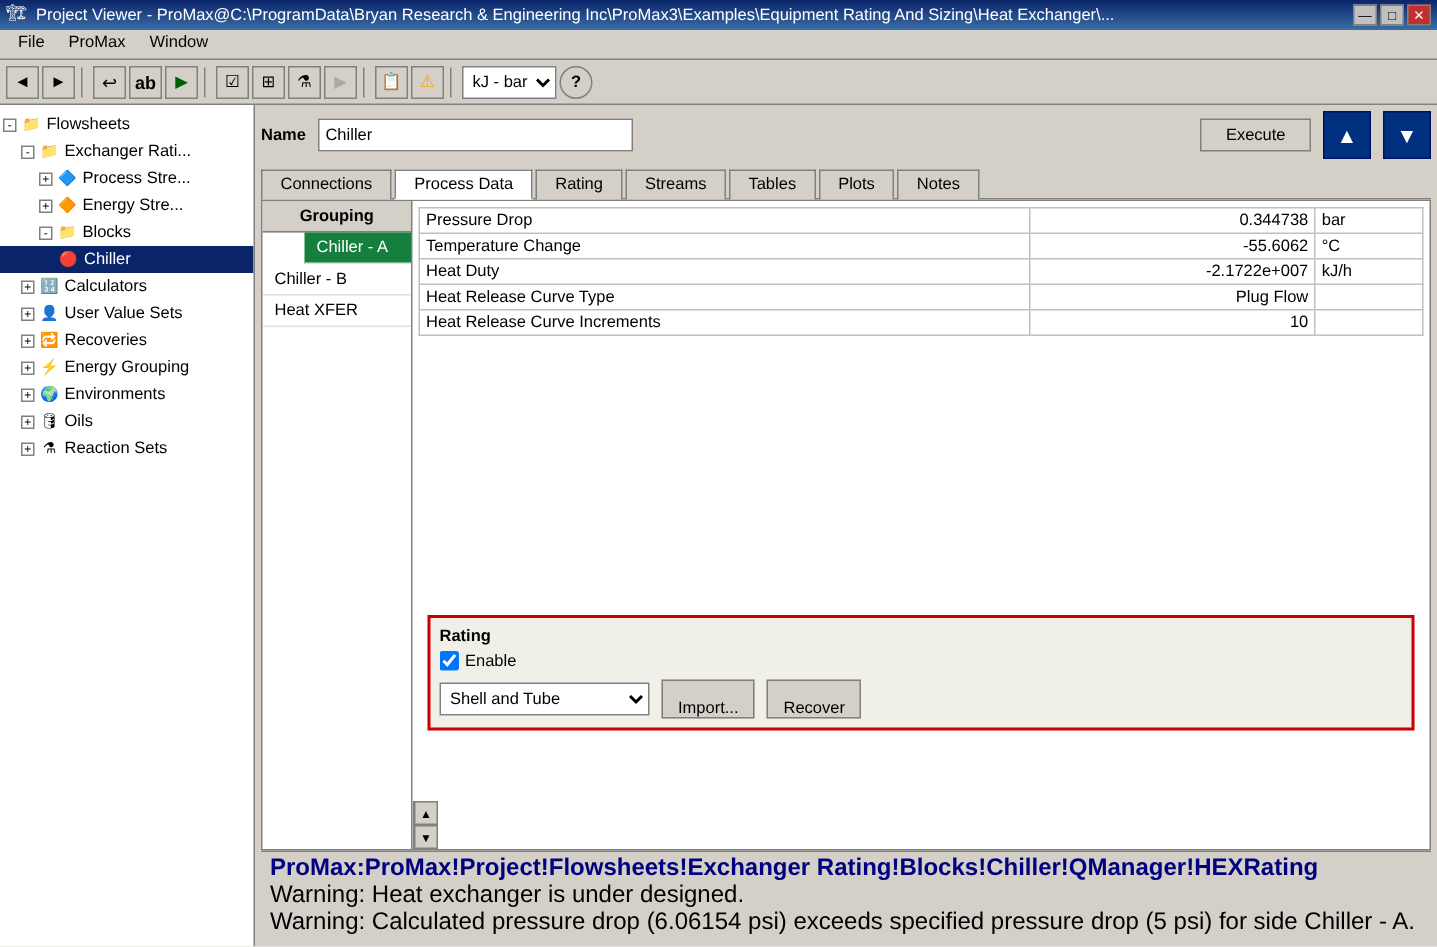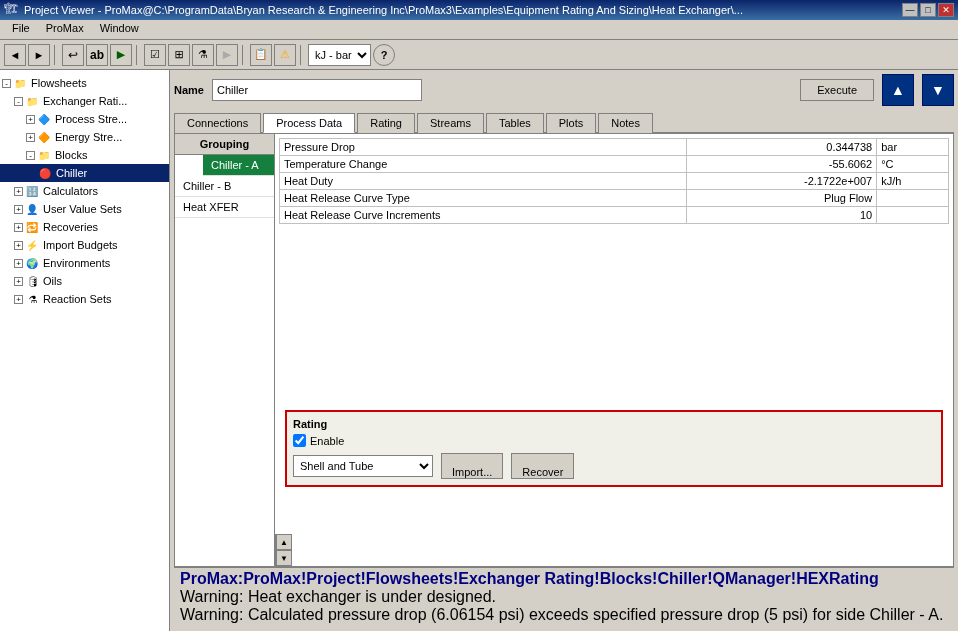--- a/index.html
+++ b/index.html
@@ -192,21 +192,21 @@
     <div class="tree-item">
       <span class="tree-indent"></span>
       <span class="tree-expand">+</span>
       <span class="tree-icon">🔁</span>
       <span>Recoveries</span>
     </div>
     <div class="tree-item">
       <span class="tree-indent"></span>
       <span class="tree-expand">+</span>
       <span class="tree-icon">⚡</span>
-      <span>Import Budgets</span>
+      <span>Energy Grouping</span>
     </div>
     <div class="tree-item">
       <span class="tree-indent"></span>
       <span class="tree-expand">+</span>
       <span class="tree-icon">🌍</span>
       <span>Environments</span>
     </div>
     <div class="tree-item">
       <span class="tree-indent"></span>
       <span class="tree-expand">+</span>

